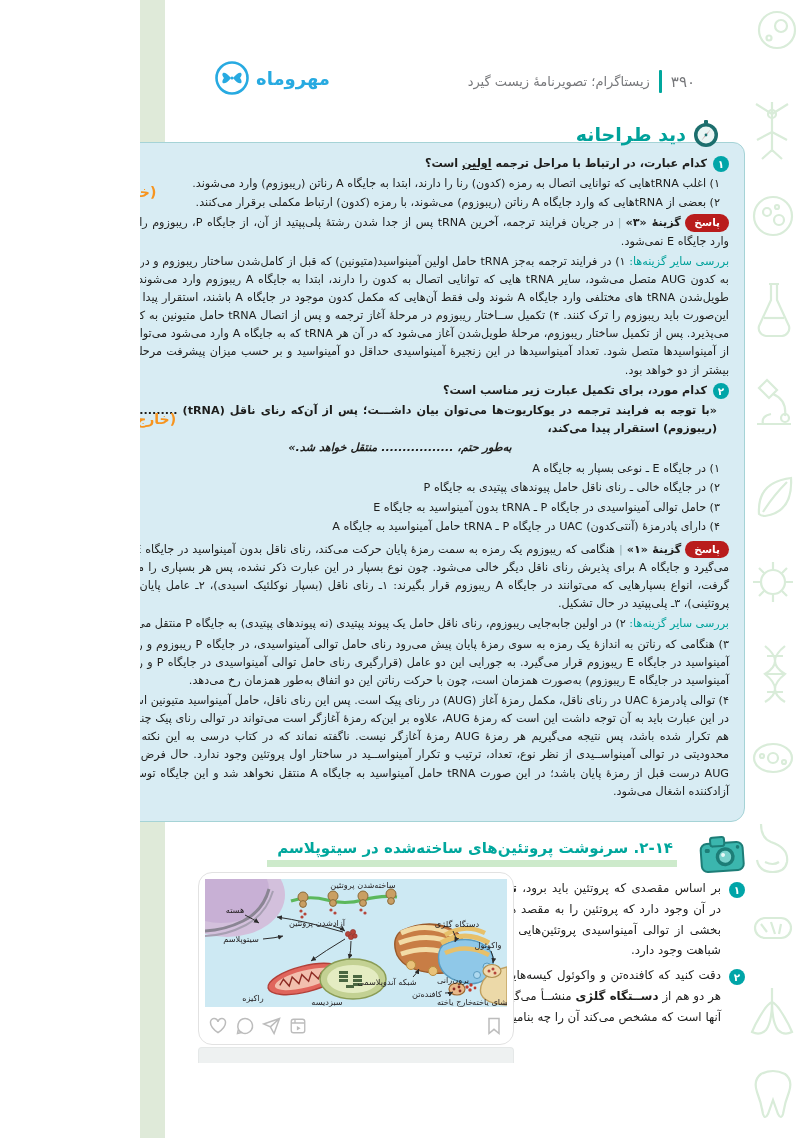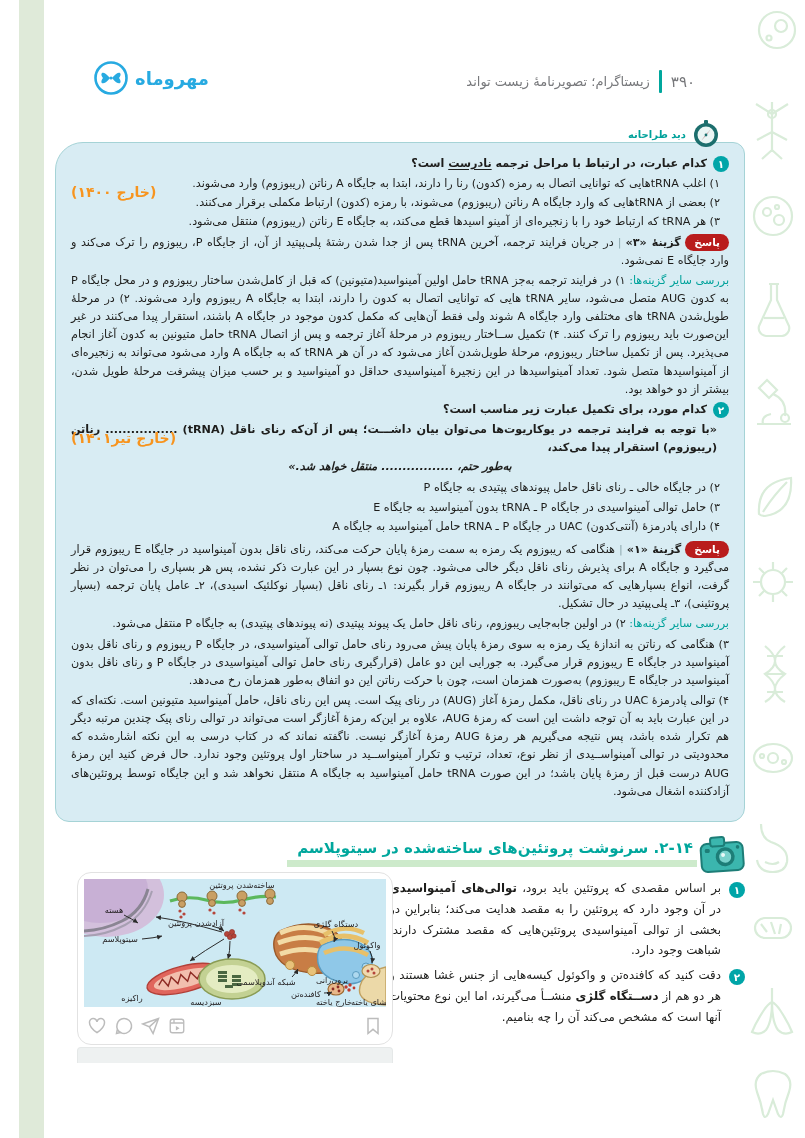--- a/index.html
+++ b/index.html
@@ -1,36 +1,36 @@
 <!DOCTYPE html>
 <html lang="fa" dir="rtl"><head>
 <meta charset="utf-8">
 <style>
   * { margin:0; padding:0; box-sizing:border-box; }
   html,body { background:#ffffff; }
   .page {
-    position:relative; width:786px; height:1138px; background:#ffffff;
+    position:relative; width:665px; height:1138px; background:#ffffff;
     font-family:"DejaVu Sans", sans-serif; direction:rtl; overflow:hidden;
     color:#1d1d1b;
   }
   .left-strip { position:absolute; left:0; top:0; width:25px; height:1138px; background:#dfead9; }
   .deco-col { position:absolute; right:0; top:0; width:64px; height:1138px; pointer-events:none; }
   .deco-col svg { position:absolute; right:6px; }
 
   
   .logo { position:absolute; left:74px; top:60px; display:flex; align-items:center; gap:6px; direction:ltr; }
   .logo .brand-text { color:#27aae1; font-weight:bold; font-size:18px; }
   .page-info { position:absolute; right:110px; top:70px; display:flex; align-items:center; gap:9px; }
   .page-num { color:#77787b; font-size:15px; letter-spacing:1px; }
   .info-bar { width:3px; height:23px; background:#00a79d; border-radius:1px; }
   .book-title { color:#77787b; font-size:13px; }
 
   
   .dv-header { position:absolute; top:119px; right:84px; display:flex; align-items:center; gap:5px; z-index:3; }
-  .dv-title { color:#00a29b; font-weight:bold; font-size:10px; }
+  .dv-title { color:#00a29b; font-weight:bold; font-size:19px; }
 
   
   .qbox {
     position:absolute; top:142px; right:60px; width:690px; height:680px;
     background:#d8ecf3; border:1.5px solid #a5d3d6;
     border-radius:28px 12px 14px 14px;
     padding:10px 15px 8px 15px; overflow:hidden;
     font-size:11.2px; line-height:1.62; text-align:justify;
   }
   .q-row { position:relative; display:flex; gap:6px; font-weight:bold; margin:2px 0 2px; padding-left:70px; }
@@ -45,21 +45,21 @@
     background:#b91c1c; color:#fff; border-radius:9px; padding:1px 9px 2px;
     font-size:10.5px; font-weight:bold; display:inline-block; line-height:1.35;
   }
   .choice { font-weight:bold; }
   .vsep { color:#8aa6ad; margin:0 4px; font-weight:normal; }
   .teal-b { color:#00a29b; font-weight:normal; }
   .quote { font-weight:bold; padding-right:12px; margin:1px 0; }
   .quote-2 { text-align:center; font-weight:bold; margin:1px 0 3px;font-style:italic; }
 
   
-  .section-header { position:absolute; top:833px; right:58px; display:flex; align-items:flex-start; gap:0; }
+  .section-header { position:absolute; top:833px; right:58px; display:flex; align-items:flex-start; gap:20px; }
   .section-title {
     color:#00a79d; font-weight:bold; font-size:15px; margin-top:6px;
     border-bottom:7px solid #cdeacb; padding:0 4px 3px 10px;
   }
 
   
   .notes { position:absolute; top:878px; right:60px; width:356px; font-size:11.8px; line-height:1.76; text-align:justify; }
   .note { position:relative; padding-right:24px; margin-bottom:4px; }
   .note .q-num { position:absolute; right:0; top:3px; }
 
@@ -145,61 +145,61 @@
       <circle cx="18" cy="18" r="15.5" fill="none" stroke="#27aae1" stroke-width="2.6"></circle>
       <path d="M17 18 C10 9, 6 13, 10 18 C6 23, 10 27, 17 18 Z" fill="#27aae1"></path>
       <path d="M19 18 C26 9, 30 13, 26 18 C30 23, 26 27, 19 18 Z" fill="#27aae1"></path>
       <circle cx="18" cy="18" r="1.6" fill="#27aae1"></circle>
     </svg>
     <span class="brand-text">مهروماه</span>
   </div>
   <div class="page-info">
     <span class="page-num">۳۹۰</span>
     <span class="info-bar"></span>
-    <span class="book-title">زیستاگرام؛ تصویرنامهٔ زیست تواند</span>
+    <span class="book-title">زیستاگرام؛ تصویرنامهٔ زیست گیرد</span>
   </div>
 
   <div class="dv-header">
     <svg width="30" height="30" viewBox="0 0 30 30">
       <circle cx="15" cy="16" r="12" fill="#1c6e6d"></circle>
       <rect x="13" y="1" width="4" height="4" rx="1" fill="#1c6e6d"></rect>
       <circle cx="15" cy="16" r="8.5" fill="#eaf5f4"></circle>
       <polygon points="10.5,21.5 16.5,14.5 19.5,10.5 13.5,17.5" fill="#d9534f"></polygon>
       <polygon points="19.5,10.5 13.5,17.5 10.5,21.5" fill="#3a6b6a" opacity="0.55"></polygon>
       <circle cx="15" cy="16" r="1.4" fill="#1c6e6d"></circle>
     </svg>
     <span class="dv-title">دید طراحانه</span>
   </div>
 
   <div class="qbox">
 
     <div class="q-row">
       <span class="q-num">۱</span>
-      <span><span>کدام عبارت، در ارتباط با مراحل ترجمه </span><u>نادرست</u><span> است؟</span></span>
+      <span><span>کدام عبارت، در ارتباط با مراحل ترجمه </span><u>اولین</u><span> است؟</span></span>
       <span class="q-tag">(خارج ۱۴۰۰)</span>
     </div>
     <div class="opt">۱) اغلب tRNAهایی که توانایی اتصال به رمزه (کدون) رنا را دارند، ابتدا به جایگاه A رناتن (ریبوزوم) وارد می‌شوند.</div>
     <div class="opt">۲) بعضی از tRNAهایی که وارد جایگاه A رناتن (ریبوزوم) می‌شوند، با رمزه (کدون) ارتباط مکملی برقرار می‌کنند.</div>
-    <div class="opt">۳) هر tRNA که ارتباط خود را با زنجیره‌ای از آمینو اسیدها قطع می‌کند، به جایگاه E رناتن (ریبوزوم) منتقل می‌شود.</div>
 
     <p class="answer-p">
       <span class="badge">پاسخ</span>
       <span class="choice">گزینهٔ «۳»</span><span class="vsep">|</span><span>در جریان فرایند ترجمه، آخرین tRNA پس از جدا شدن رشتهٔ پلی‌پپتید از آن، از جایگاه P، ریبوزوم را ترک می‌کند و وارد جایگاه E نمی‌شود.</span>
     </p>
     <p class="answer-p">
       <span class="teal-b">بررسی سایر گزینه‌ها: </span><span>۱) در فرایند ترجمه به‌جز tRNA حامل اولین آمینواسید(متیونین) که قبل از کامل‌شدن ساختار ریبوزوم و در محل جایگاه P به کدون AUG متصل می‌شود، سایر tRNA هایی که توانایی اتصال به کدون را دارند، ابتدا به جایگاه A ریبوزوم وارد می‌شوند. ۲) در مرحلهٔ طویل‌شدن tRNA های مختلفی وارد جایگاه A شوند ولی فقط آن‌هایی که مکمل کدون موجود در جایگاه A باشند، استقرار پیدا می‌کنند در غیر این‌صورت باید ریبوزوم را ترک کنند. ۴) تکمیل ســاختار ریبوزوم در مرحلهٔ آغاز ترجمه و پس از اتصال tRNA حامل متیونین به کدون آغاز انجام می‌پذیرد. پس از تکمیل ساختار ریبوزوم، مرحلهٔ طویل‌شدن آغاز می‌شود که در آن هر tRNA که به جایگاه A وارد می‌شود می‌تواند به زنجیره‌ای از آمینواسیدها متصل شود. تعداد آمینواسیدها در این زنجیرهٔ آمینواسیدی حداقل دو آمینواسید و بر حسب میزان پیشرفت مرحلهٔ طویل شدن، بیشتر از دو خواهد بود.</span>
     </p>
 
     <div class="q-row">
       <span class="q-num">۲</span>
       <span>کدام مورد، برای تکمیل عبارت زیر مناسب است؟</span>
       <span class="q-tag">(خارج تیر۱۴۰۱)</span>
     </div>
     <div class="quote">«با توجه به فرایند ترجمه در یوکاریوت‌ها می‌توان بیان داشـــت؛ پس از آن‌که رنای ناقل (tRNA) ................. رناتن (ریبوزوم) استقرار پیدا می‌کند،</div>
     <div class="quote-2">به‌طور حتم، ................. منتقل خواهد شد.»</div>
+    <div class="opt">۱) در جایگاه E ـ نوعی بسپار به جایگاه A</div>
     <div class="opt">۲) در جایگاه خالی ـ رنای ناقل حامل پیوندهای پپتیدی به جایگاه P</div>
     <div class="opt">۳) حامل توالی آمینواسیدی در جایگاه P ـ tRNA بدون آمینواسید به جایگاه E</div>
     <div class="opt">۴) دارای پادرمزهٔ (آنتی‌کدون) UAC در جایگاه P ـ tRNA حامل آمینواسید به جایگاه A</div>
 
     <p class="answer-p" style="margin-top:5px">
       <span class="badge">پاسخ</span>
       <span class="choice">گزینهٔ «۱»</span><span class="vsep">|</span><span>هنگامی که ریبوزوم یک رمزه به سمت رمزهٔ پایان حرکت می‌کند، رنای ناقل بدون آمینواسید در جایگاه E ریبوزوم قرار می‌گیرد و جایگاه A برای پذیرش رنای ناقل دیگر خالی می‌شود. چون نوع بسپار در این عبارت ذکر نشده، پس هر بسپاری را می‌توان در نظر گرفت، انواع بسپارهایی که می‌توانند در جایگاه A ریبوزوم قرار بگیرند: ۱ـ رنای ناقل (بسپار نوکلئیک اسیدی)، ۲ـ عامل پایان ترجمه (بسپار پروتئینی)، ۳ـ پلی‌پپتید در حال تشکیل.</span>
     </p>
     <p class="answer-p">
       <span class="teal-b">بررسی سایر گزینه‌ها: </span><span>۲) در اولین جابه‌جایی ریبوزوم، رنای ناقل حامل یک پیوند پپتیدی (نه پیوندهای پپتیدی) به جایگاه P منتقل می‌شود.</span>

